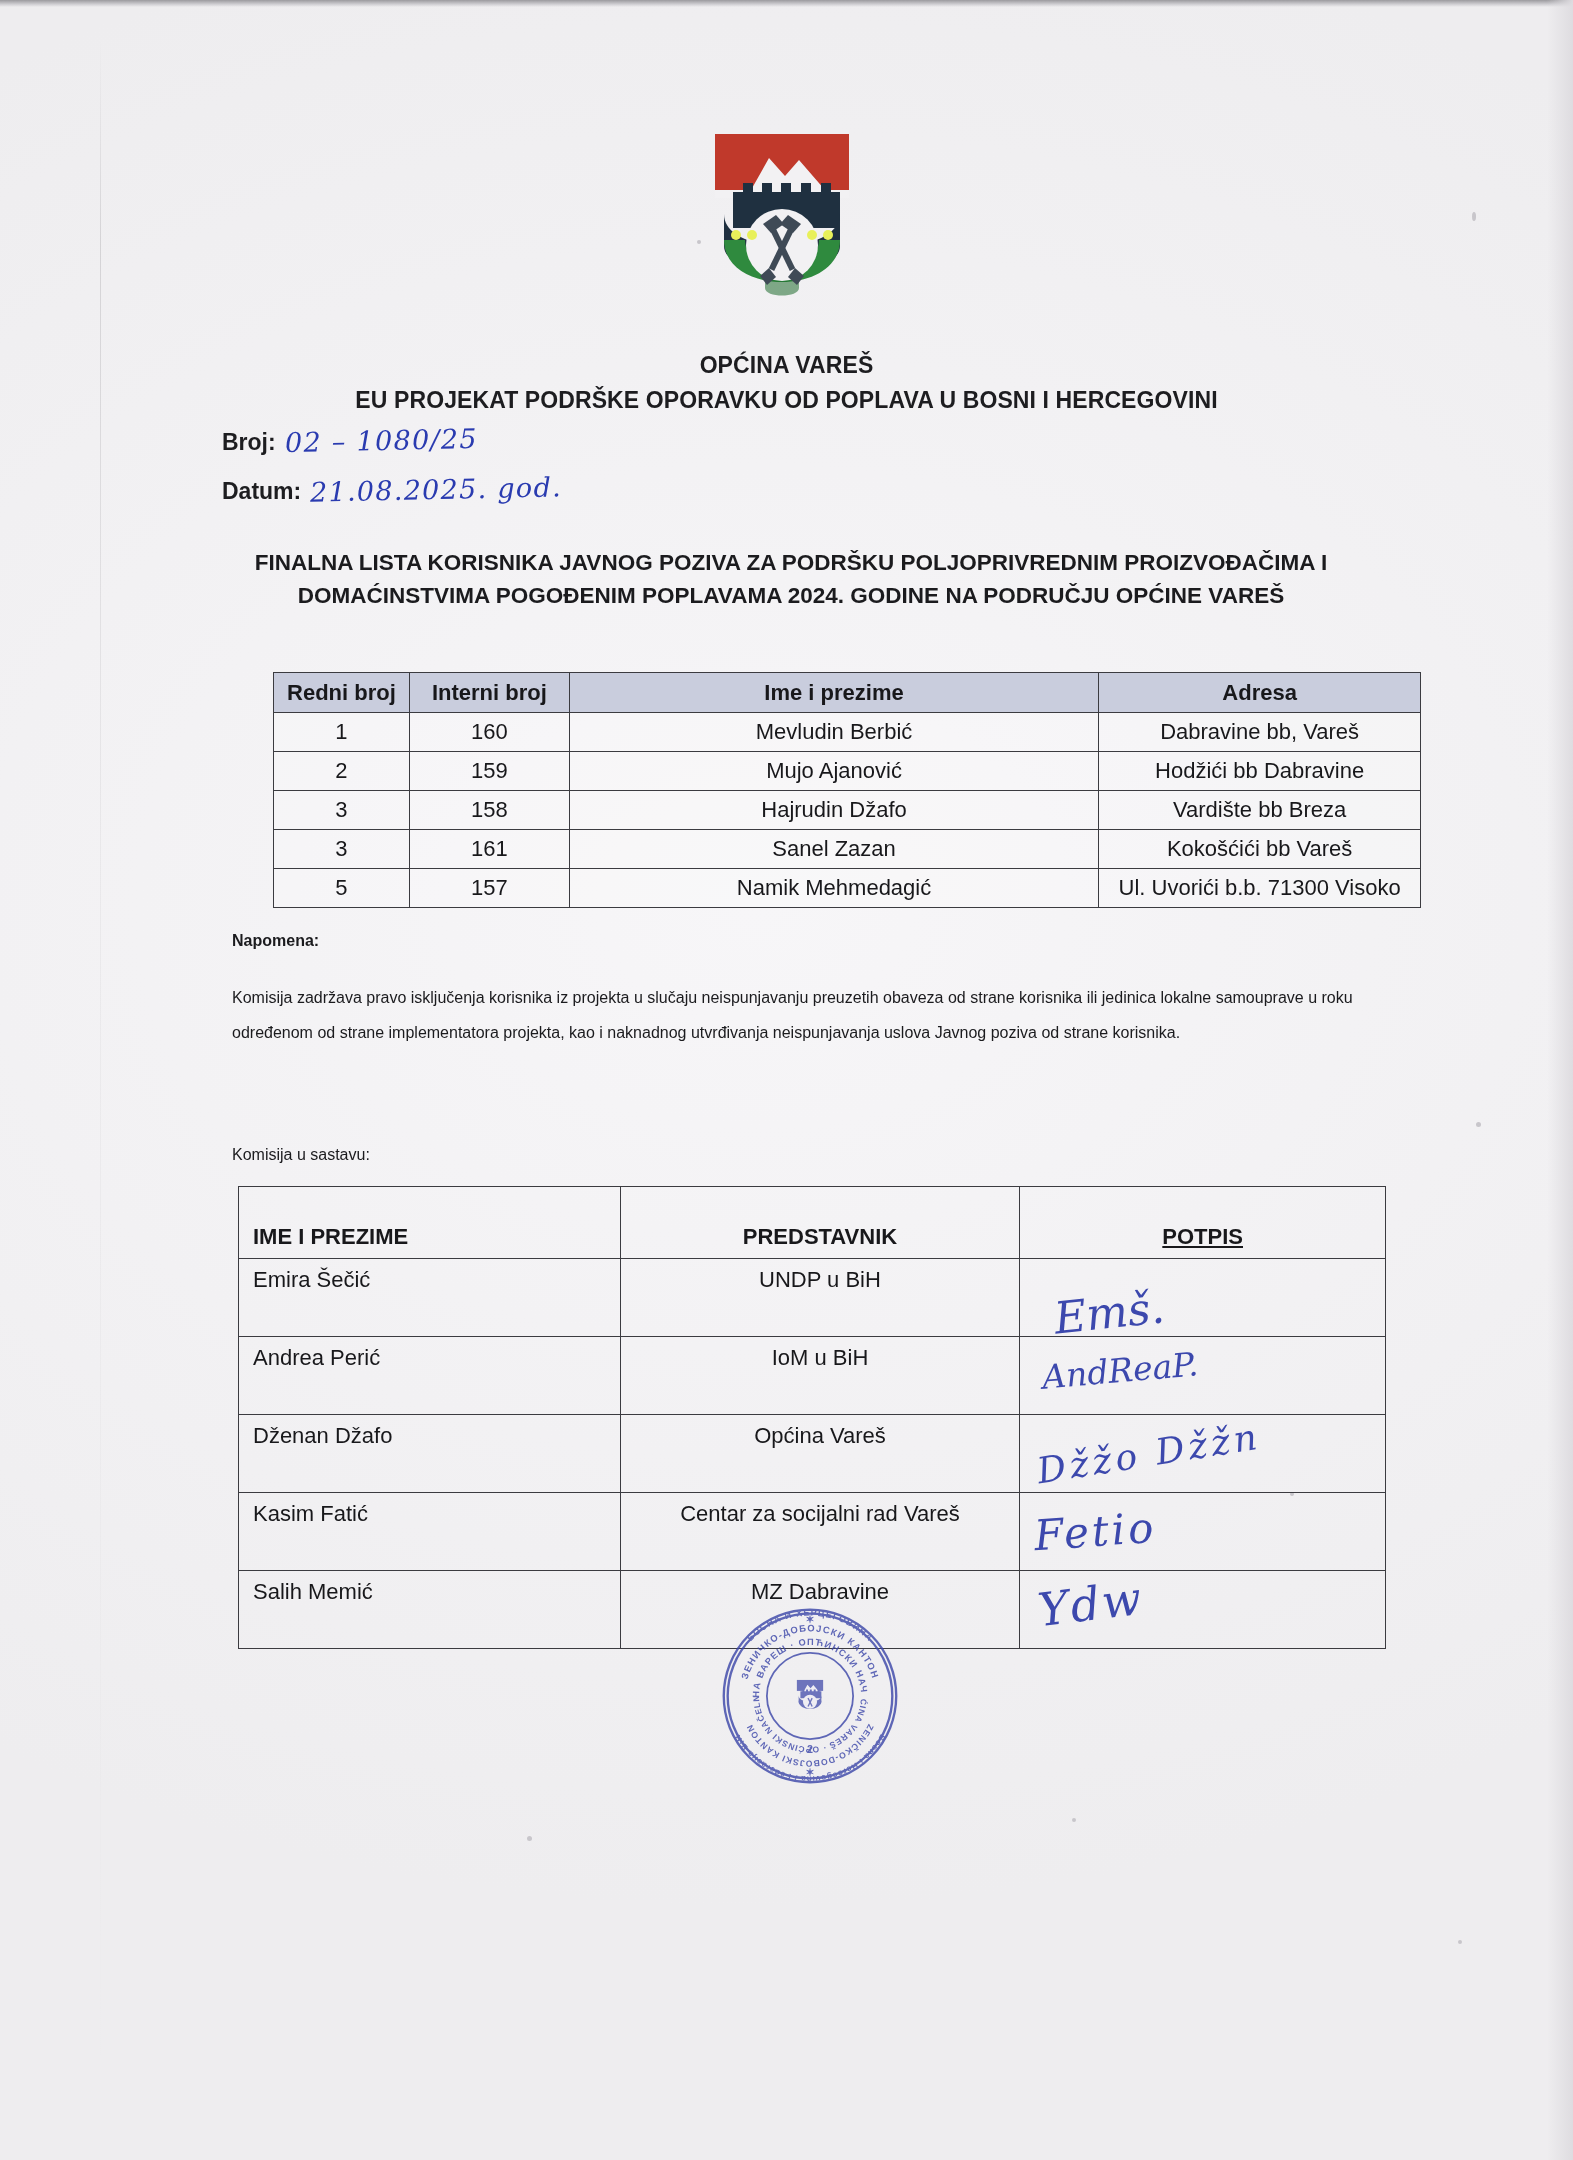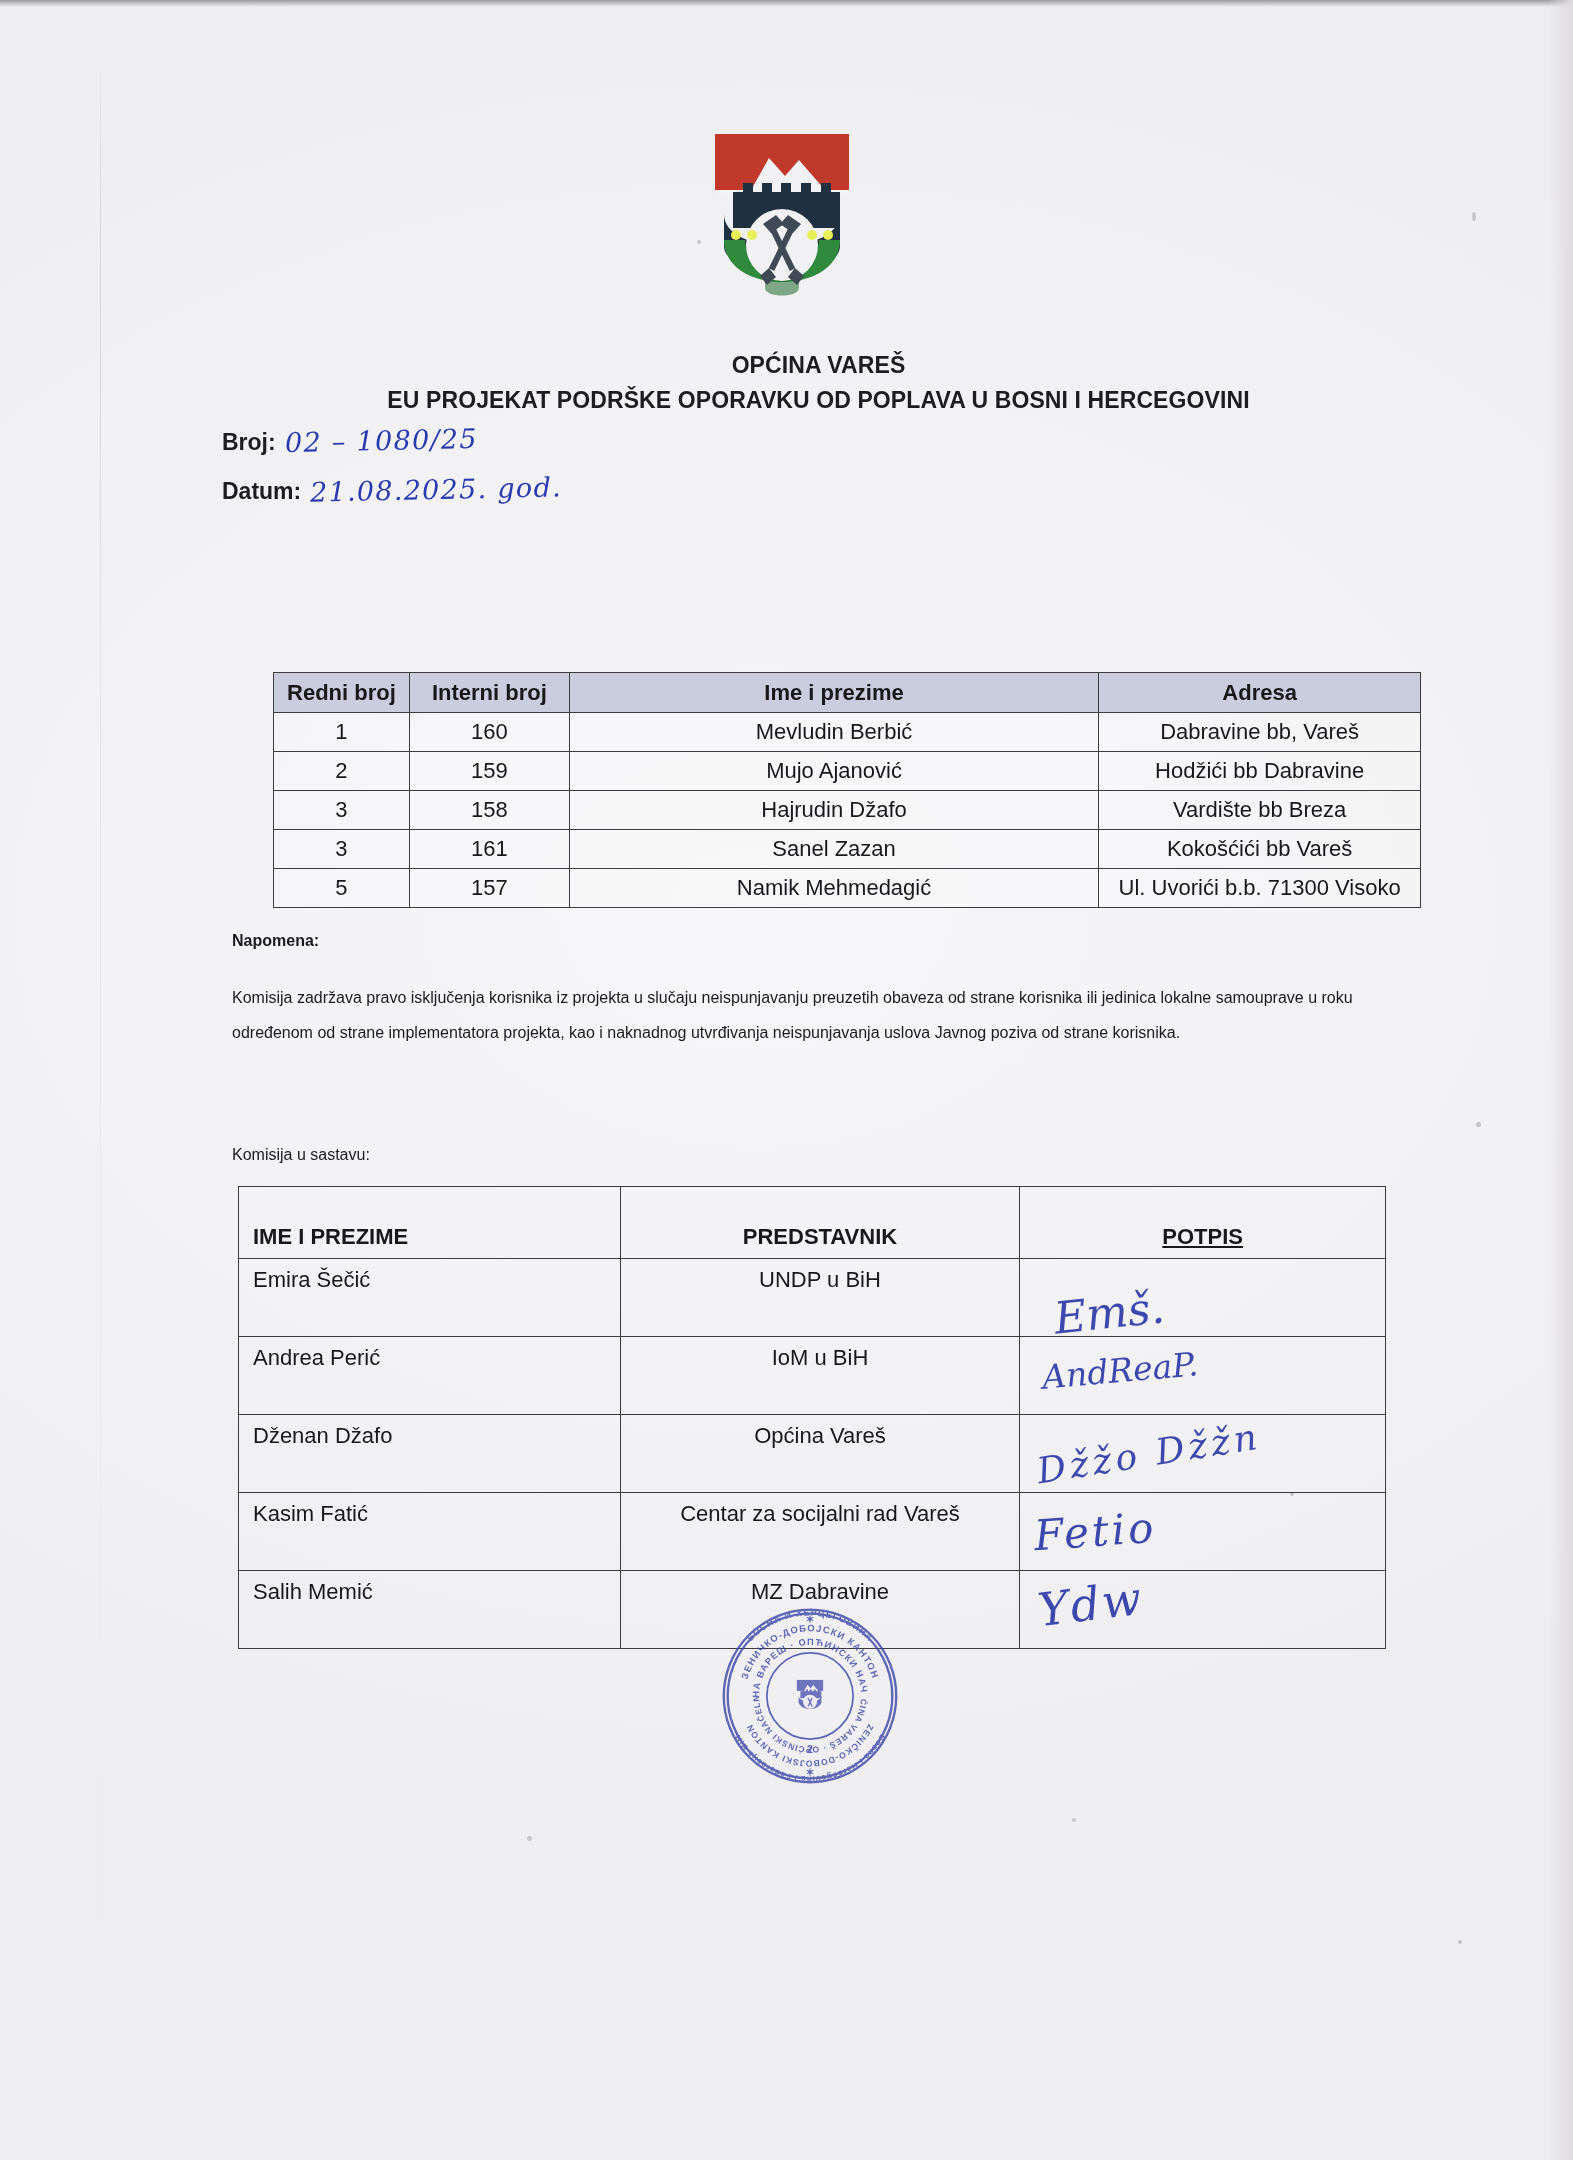--- a/index.html
+++ b/index.html
@@ -15,21 +15,20 @@
     overflow: hidden;
   }
 
   
   #page {
     position: absolute;
     left: 0; top: 0;
     width: 1573px; height: 2160px;
     background:
       radial-gradient(ellipse 1400px 1000px at 48% 42%, #f7f6f8 0%, #f2f1f3 55%, #eeedef 100%);
-    padding-left: 32px;
   }
   #page::before {
     
     content: "";
     position: absolute;
     left: 0; top: 0; width: 100%; height: 7px;
     background: linear-gradient(to bottom, #9b9a9e, #cfced2 60%, transparent);
   }
   #page::after {
     
@@ -236,20 +235,21 @@
   <div class="hdr-line" id="org-name">OPĆINA VAREŠ</div>
   <div class="hdr-line" id="proj-name">EU PROJEKAT PODRŠKE OPORAVKU OD POPLAVA U BOSNI I HERCEGOVINI</div>
 
   <div class="field-row" id="broj-row">
     <span>Broj:</span><span class="hand">02 – 1080/25</span>
   </div>
   <div class="field-row" id="datum-row">
     <span>Datum:</span><span class="hand">21.08.2025. god.</span>
   </div>
 
+  <div id="doc-title">FINALNA LISTA KORISNIKA JAVNOG POZIVA ZA PODRŠKU POLJOPRIVREDNIM PROIZVOĐAČIMA I DOMAĆINSTVIMA POGOĐENIM POPLAVAMA 2024. GODINE NA PODRUČJU OPĆINE VAREŠ</div>
 
   <table id="tbl-beneficiaries">
     <thead>
       <tr>
         <th class="c-rb">Redni broj</th>
         <th class="c-ib">Interni broj</th>
         <th class="c-im">Ime i prezime</th>
         <th class="c-ad">Adresa</th>
       </tr>
     </thead>

